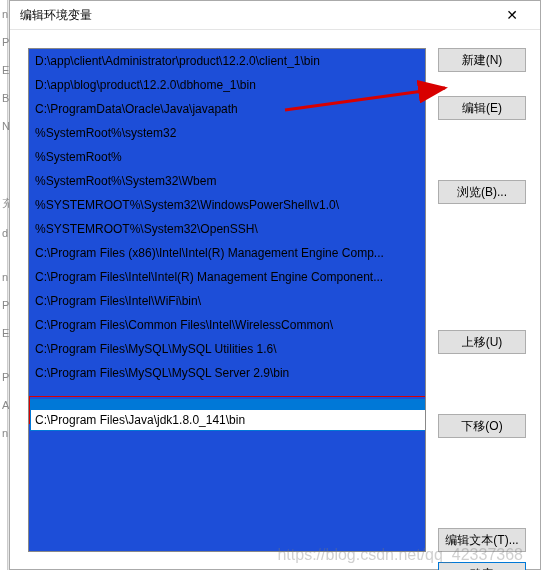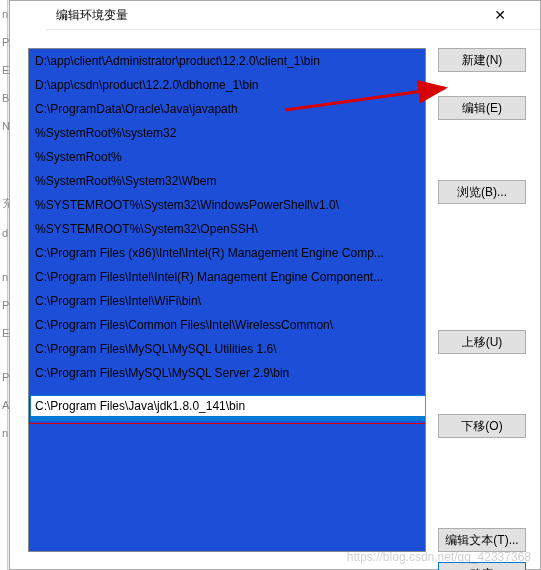--- a/index.html
+++ b/index.html
@@ -35,23 +35,22 @@
       height: 570px;
       background: #fff;
       border: 1px solid #aaa;
       display: flex;
       flex-direction: column;
     }
     .titlebar {
       height: 44px;
       display: flex;
       align-items: center;
-      padding: 0 20px 0 10px;
+      padding: 0 8px 0 10px;
       border-bottom: 1px solid #e5e5e5;
-      margin-left: 36px;
     }
     .titlebar-title { flex: 1; font-size: 12px; }
     .titlebar-close {
       width: 40px;
       height: 28px;
       display: flex;
       align-items: center;
       justify-content: center;
       font-size: 14px;
       cursor: pointer;
@@ -120,23 +119,23 @@
     }
     .footer .btn { width: 88px; }
     .footer .btn.primary { border-color: #0078d7; }
     .arrow {
       position: absolute;
       pointer-events: none;
       z-index: 10;
     }
     .watermark {
       position: absolute;
-      right: 10px;
+      right: 18px;
       bottom: 6px;
-      font-size: 12px;
+      font-size: 16px;
       color: rgba(120,120,120,0.35);
       pointer-events: none;
       z-index: 20;
     }
   </style>
 </head>
 <body>
 
 <div class="bg-fragments">
   <span>n</span>
@@ -164,35 +163,35 @@
     <div class="titlebar-title">编辑环境变量</div>
     <div class="titlebar-close">
       <span>✕</span>
     </div>
   </div>
 
   <div class="content">
     <div class="listbox" id="listbox">
 
       <div class="list-item">D:\app\client\Administrator\product\12.2.0\client_1\bin</div>
-        <div class="list-item">D:\app\csdn\product\12.2.0\dbhome_1\bin</div>
+        <div class="list-item">D:\app\blog\product\12.2.0\dbhome_1\bin</div>
         <div class="list-item">C:\ProgramData\Oracle\Java\javapath</div>
         <div class="list-item">%SystemRoot%\system32</div>
         <div class="list-item">%SystemRoot%</div>
         <div class="list-item">%SystemRoot%\System32\Wbem</div>
         <div class="list-item">%SYSTEMROOT%\System32\WindowsPowerShell\v1.0\</div>
         <div class="list-item">%SYSTEMROOT%\System32\OpenSSH\</div>
         <div class="list-item">C:\Program Files (x86)\Intel\Intel(R) Management Engine Comp...</div>
         <div class="list-item">C:\Program Files\Intel\Intel(R) Management Engine Component...</div>
         <div class="list-item">C:\Program Files\Intel\WiFi\bin\</div>
         <div class="list-item">C:\Program Files\Common Files\Intel\WirelessCommon\</div>
         <div class="list-item">C:\Program Files\MySQL\MySQL Utilities 1.6\</div>
         <div class="list-item">C:\Program Files\MySQL\MySQL Server 2.9\bin</div>
         <div class="list-item selected" style="position: absolute; left: 0px; top: 350px; width: 100%; height: 22px; z-index: 0;">&nbsp;</div>
-        <input class="edit-input" id="edit-input" style="left: 1px; top: 346px; width: 398px; height: 22px; z-index: 2;" value="C:\Program Files\Java\jdk1.8.0_141\bin">
+        <input class="edit-input" id="edit-input" style="left: 1px; top: 360px; width: 398px; height: 22px; z-index: 2;" value="C:\Program Files\Java\jdk1.8.0_141\bin">
       <div class="red-box" style="left:0px; top:347px; width:399px; height:28px;"></div>
     </div>
 
     <div class="sidebar">
       <button class="btn">新建(N)</button>
       <button class="btn">编辑(E)</button>
       <div class="spacer"></div>
       <button class="btn">浏览(B)...</button>
       <div class="spacer"></div>
       <div class="spacer" style="height:42px"></div>

